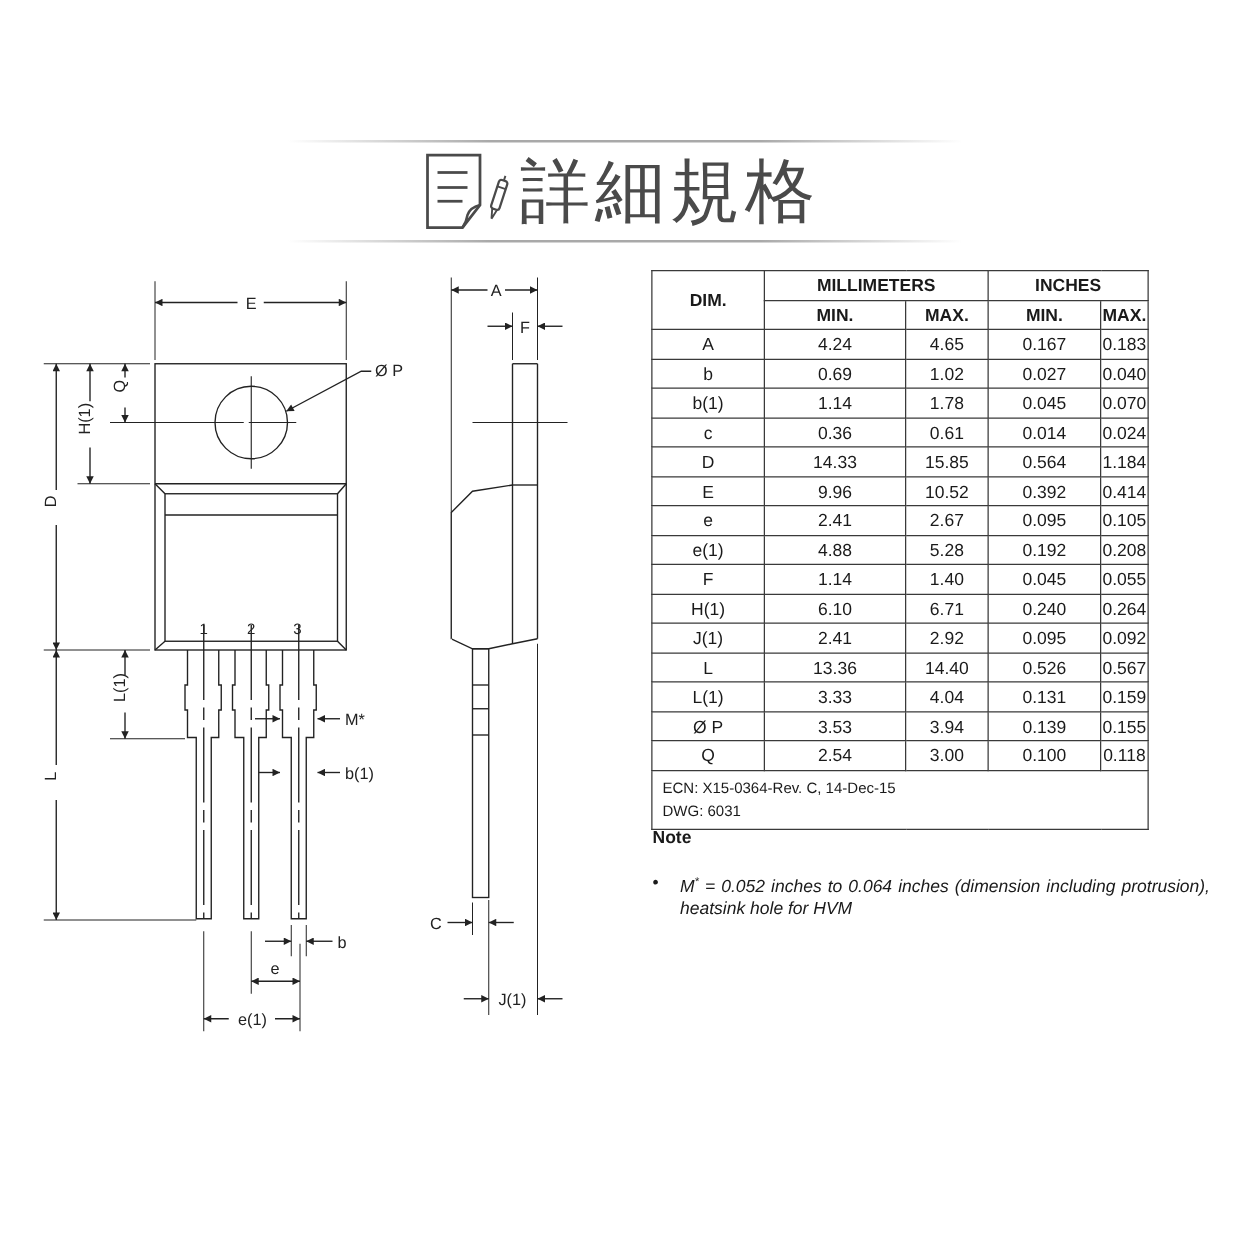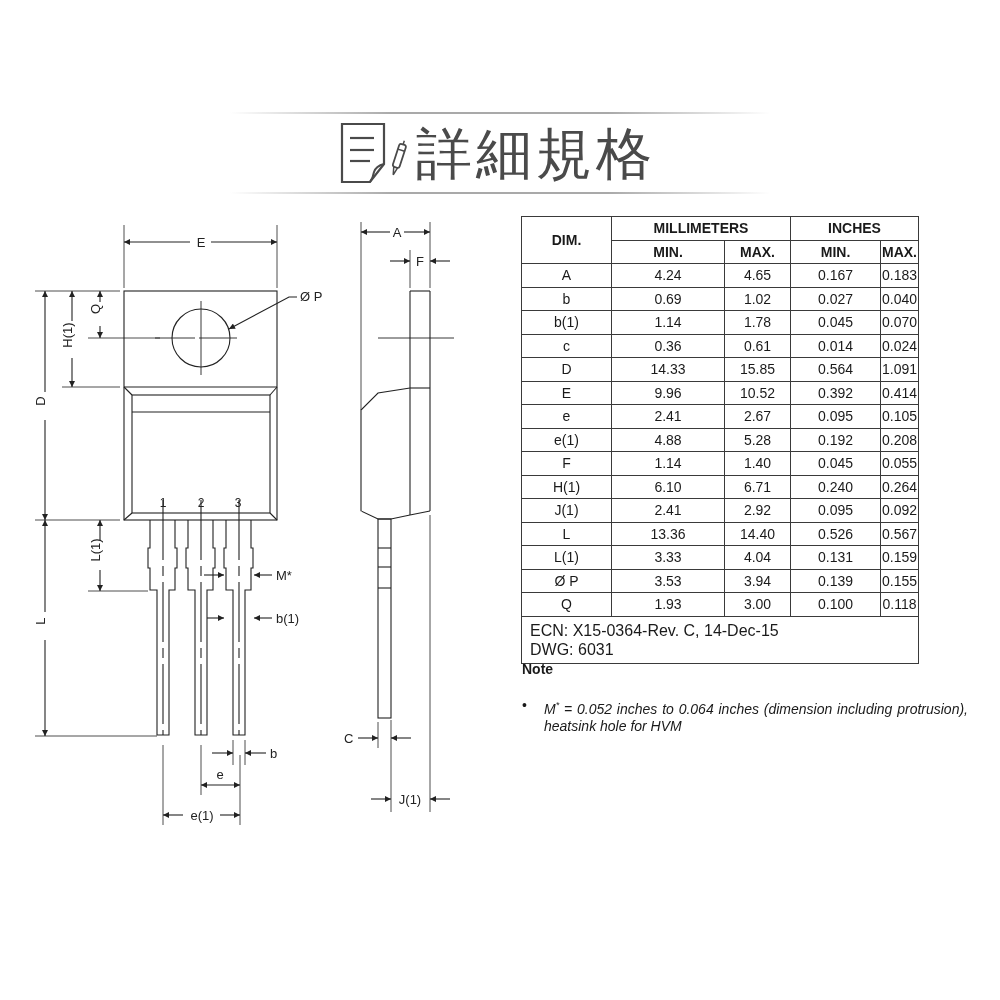--- a/index.html
+++ b/index.html
@@ -24,21 +24,21 @@
   .spec-table { position: absolute; left: 521px; top: 216px; width: 398px;
                 border-collapse: collapse; font-size: 14px; }
   .spec-table th, .spec-table td { border: 1px solid #3a3a3a; text-align: center; padding: 0; height: 22.5px; }
   .spec-table th { font-weight: bold; font-size: 14px; }
   .spec-table th.dim { width: 89px; }
   .spec-table td.c1 { width: 89px; }
   .spec-table .w2 { width: 112px; }
   .spec-table .w3 { width: 65px; }
   .spec-table .w4 { width: 89px; }
   .spec-table td.footer { text-align: left; padding: 4px 0 4px 8px; line-height: 19px; height: auto; }
-  .spec-table td.footer div { font-size: 16px; }
+  .spec-table td.footer div { font-size: 12px; }
 
   .note { position: absolute; left: 522px; top: 661px; width: 446px; font-size: 14px; }
   .note-title { font-weight: bold; margin-bottom: 20px; }
   .note-item { display: flex; text-align: justify; line-height: 17px; }
   .note-bullet { width: 22px; flex: none; padding-left: 0; }
   .note-text { flex: 1; text-align: justify; text-align-last: left; font-style: italic; }
   .note-text sup { font-size: 9px; }
 </style>
 </head>
 <body>
@@ -250,21 +250,21 @@
         <td>0.36</td>
         <td>0.61</td>
         <td>0.014</td>
         <td>0.024</td>
       </tr>
     <tr>
         <td class="c1">D</td>
         <td>14.33</td>
         <td>15.85</td>
         <td>0.564</td>
-        <td>1.091</td>
+        <td>1.184</td>
       </tr>
     <tr>
         <td class="c1">E</td>
         <td>9.96</td>
         <td>10.52</td>
         <td>0.392</td>
         <td>0.414</td>
       </tr>
     <tr>
         <td class="c1">e</td>
@@ -317,21 +317,21 @@
       </tr>
     <tr>
         <td class="c1">Ø P</td>
         <td>3.53</td>
         <td>3.94</td>
         <td>0.139</td>
         <td>0.155</td>
       </tr>
     <tr>
         <td class="c1">Q</td>
-        <td>1.93</td>
+        <td>2.54</td>
         <td>3.00</td>
         <td>0.100</td>
         <td>0.118</td>
       </tr>
     <tr>
       <td class="footer" colspan="5">
         <div>ECN: X15-0364-Rev. C, 14-Dec-15</div>
         <div>DWG: 6031</div>
       </td>
     </tr>

